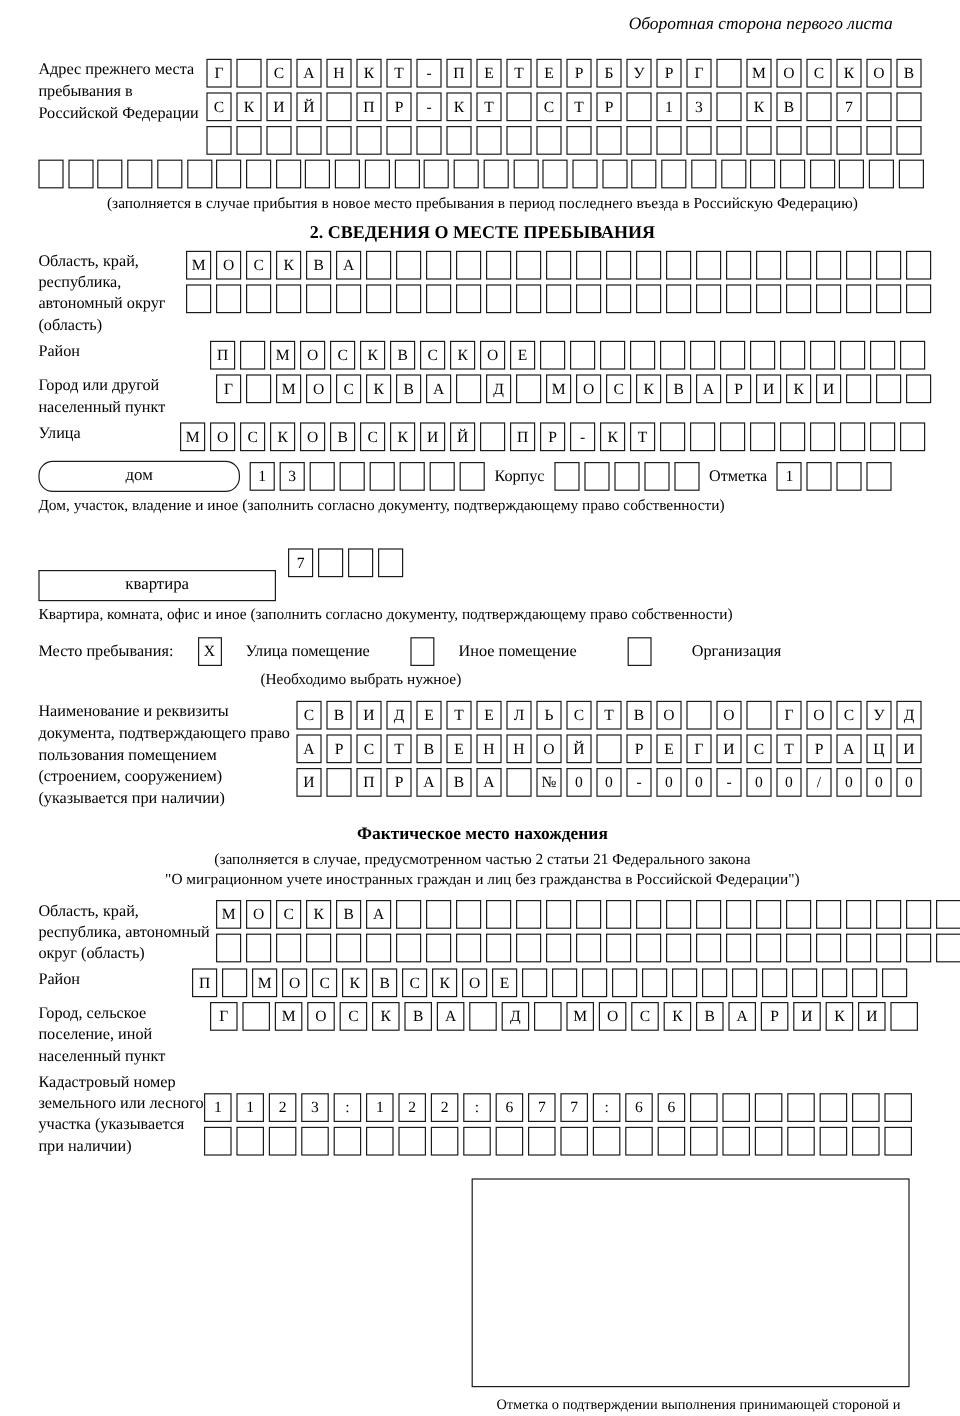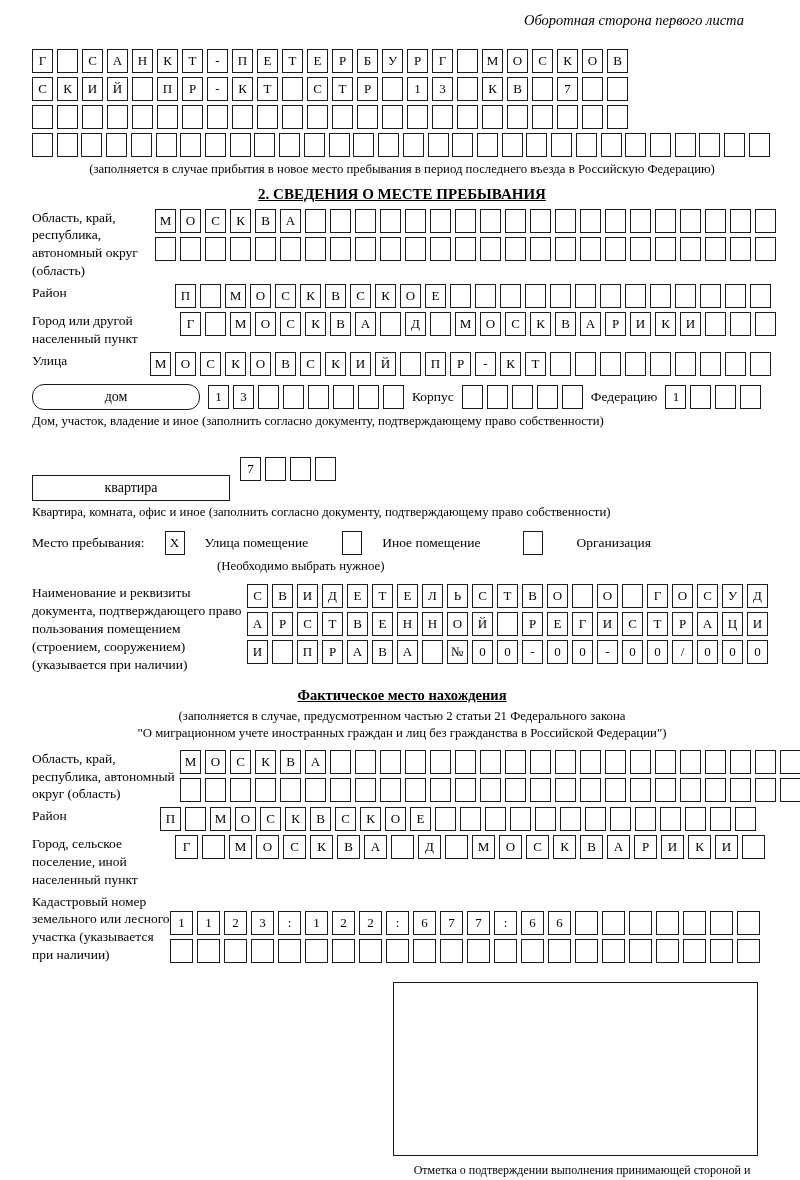--- a/index.html
+++ b/index.html
@@ -5,21 +5,21 @@
   html,body{margin:0;padding:0;background:#fff;}
   body{width:800px;height:1180px;overflow:hidden;color:#000;
        font-family:"Liberation Serif","DejaVu Serif",serif;}
   .page{box-sizing:border-box;width:800px;padding:12px 28px 10px 32px;}
 
   .hdr-right{text-align:right;font-size:14.5px;padding-right:28px;margin-bottom:20px;font-style:italic;}
 
   .lbl{font-size:13.5px;line-height:1.32;}
   .note{font-size:12.8px;line-height:1.3;}
   .center{text-align:center;}
-  .bold{font-weight:bold;text-decoration:underline;}
+  .bold{font-weight:bold;}
 
   .cellrow{display:flex;gap:4px;}
   .cell{flex:none;width:21px;height:24px;box-sizing:border-box;border:1.6px solid #1c1c1c;
         display:flex;align-items:center;justify-content:center;
         font-size:13px;font-family:"Liberation Serif","DejaVu Serif",serif;}
   .wide .cell{width:23px;}
   .fullrow{width:738px;justify-content:space-between;gap:0;margin-top:4px;}
 
   .frow{display:flex;align-items:flex-start;margin-bottom:4px;}
   .rows-col{display:flex;flex-direction:column;gap:4px;}
@@ -53,20 +53,21 @@
   .notes-block{margin:4px 0 2px 0;}
 </style>
 </head>
 <body>
 
 <div class="page">
 
   <div class="hdr-right">Оборотная сторона первого листа</div>
 
   <div class="frow">
+    <div class="lbl w140">Адрес прежнего места пребывания в Российской Федерации</div>
     <div class="rows-col">
       <div class="cellrow">
           <span class="cell">Г</span>
           <span class="cell"></span>
           <span class="cell">С</span>
           <span class="cell">А</span>
           <span class="cell">Н</span>
           <span class="cell">К</span>
           <span class="cell">Т</span>
           <span class="cell">-</span>
@@ -341,21 +342,21 @@
         <span class="cell"></span>
       </div>
     <span class="mid-lbl">Корпус</span>
     <div class="cellrow">
         <span class="cell"></span>
         <span class="cell"></span>
         <span class="cell"></span>
         <span class="cell"></span>
         <span class="cell"></span>
       </div>
-    <span class="mid-lbl">Федерацию</span>
+    <span class="mid-lbl">Отметка</span>
     <div class="cellrow">
         <span class="cell">1</span>
         <span class="cell"></span>
         <span class="cell"></span>
         <span class="cell"></span>
       </div>
   </div>
   <div class="note note-left">Дом, участок, владение и иное (заполнить согласно документу, подтверждающему право собственности)</div>
 
   <div class="apt-row">

